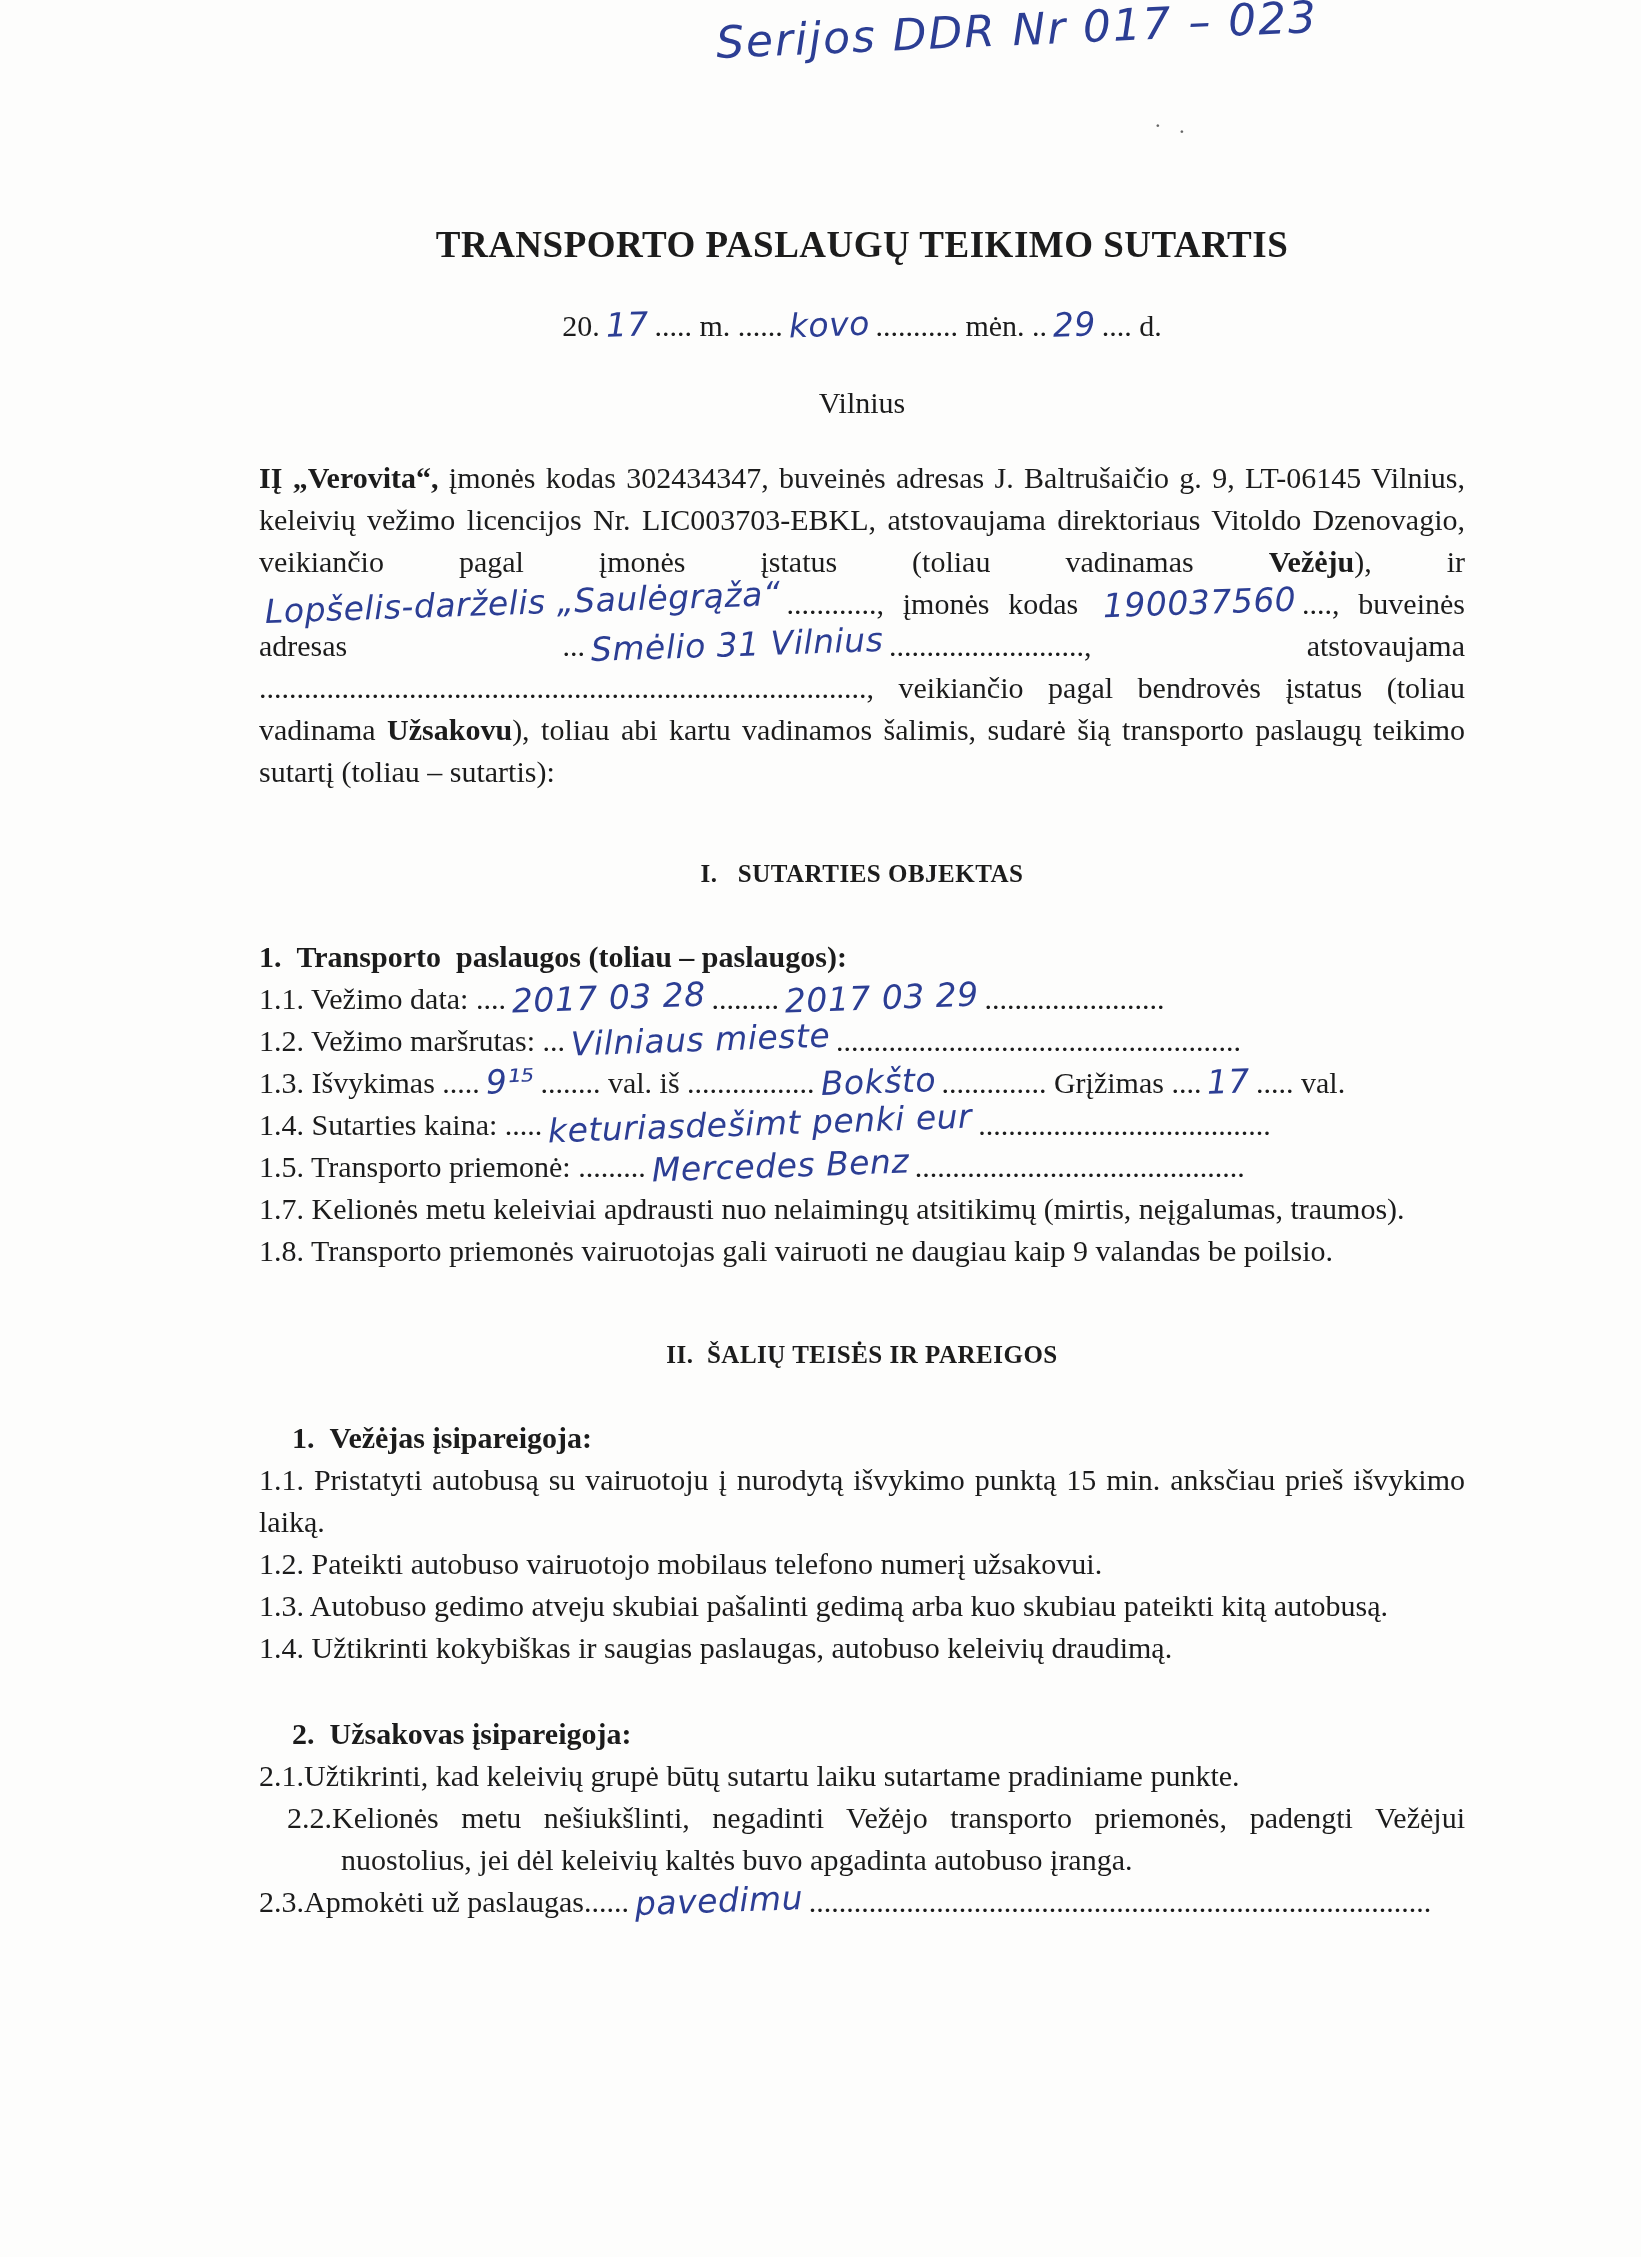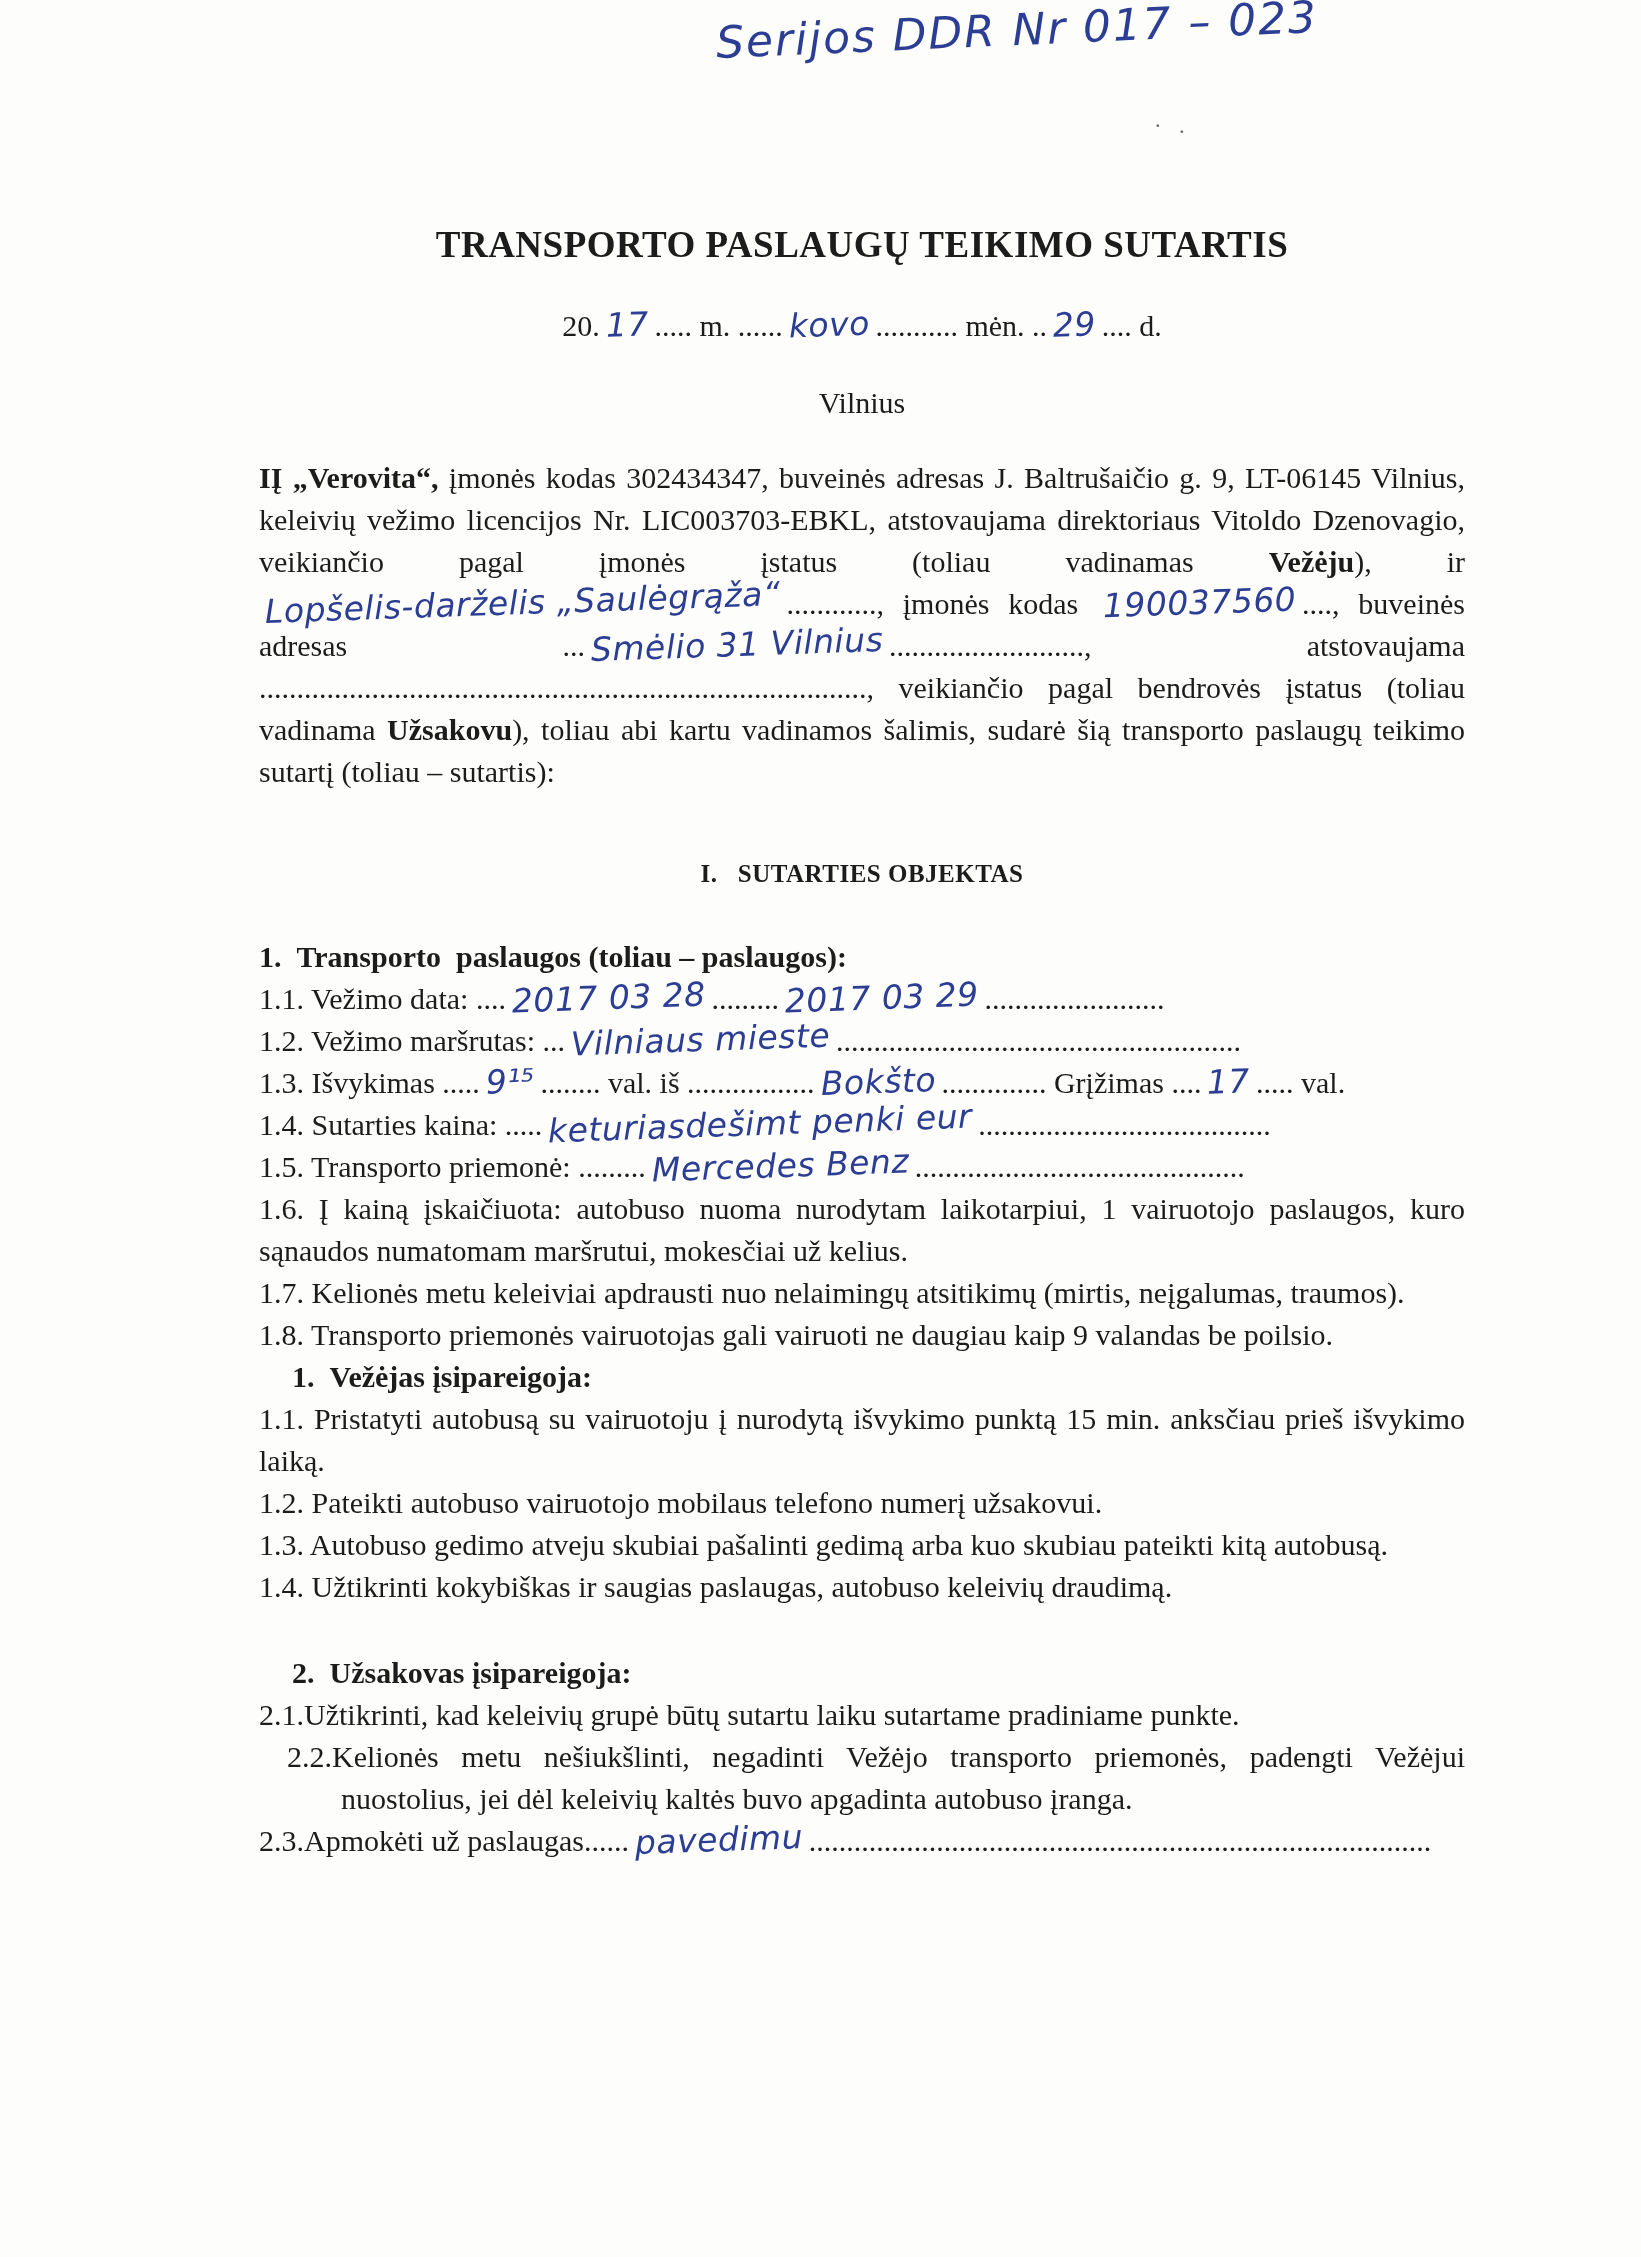--- a/index.html
+++ b/index.html
@@ -74,24 +74,24 @@
 
     <h2 class="section-heading">I.&nbsp;&nbsp;&nbsp;SUTARTIES OBJEKTAS</h2>
 
     <p class="para"><span class="bold">1.&nbsp;&nbsp;Transporto&nbsp; paslaugos (toliau – paslaugos):</span></p>
 
     <p class="para"><span>1.1. Vežimo data: ....</span><span class="hand">2017  03  28</span><span>.........</span><span class="hand">2017  03  29</span><span>........................</span></p>
     <p class="para"><span>1.2. Vežimo maršrutas: ...</span><span class="hand">Vilniaus  mieste</span><span>......................................................</span></p>
     <p class="para"><span>1.3. Išvykimas .....</span><span class="hand">9¹⁵</span><span>........ val. iš .................</span><span class="hand">Bokšto</span><span>.............. Grįžimas ....</span><span class="hand">17</span><span>..... val.</span></p>
     <p class="para"><span>1.4. Sutarties kaina: .....</span><span class="hand">keturiasdešimt penki eur</span><span>.......................................</span></p>
     <p class="para"><span>1.5. Transporto priemonė: .........</span><span class="hand">Mercedes Benz</span><span>............................................</span></p>
-    <p class="para"><span>1.6. Į kainą įskaičiuota: autobuso nuoma nurodytam laikotarpiui, 1 vairuotojo paslaugos, kuro sąnaudos numatomam maršrutui, mokesčiai už kelius.</span></p>
     <p class="para"><span>1.7. Kelionės metu keleiviai apdrausti nuo nelaimingų atsitikimų (mirtis, neįgalumas, traumos).</span></p>
     <p class="para"><span>1.8. Transporto priemonės vairuotojas gali vairuoti ne daugiau kaip 9 valandas be poilsio.</span></p>
 
+    <h2 class="section-heading heading-2">II.&nbsp;&nbsp;ŠALIŲ TEISĖS IR PAREIGOS</h2>
 
     <p class="para sub-lead"><span class="bold">1.&nbsp;&nbsp;Vežėjas įsipareigoja:</span></p>
 
     <p class="para"><span>1.1. Pristatyti autobusą su vairuotoju į nurodytą išvykimo punktą 15 min. anksčiau prieš išvykimo laiką.</span></p>
     <p class="para"><span>1.2. Pateikti autobuso vairuotojo mobilaus telefono numerį užsakovui.</span></p>
     <p class="para"><span>1.3. Autobuso gedimo atveju skubiai pašalinti gedimą arba kuo skubiau pateikti kitą autobusą.</span></p>
     <p class="para"><span>1.4. Užtikrinti kokybiškas ir saugias paslaugas, autobuso keleivių draudimą.</span></p>
 
     <p class="para sub-lead sub-lead-2"><span class="bold">2.&nbsp;&nbsp;Užsakovas įsipareigoja:</span></p>
 

